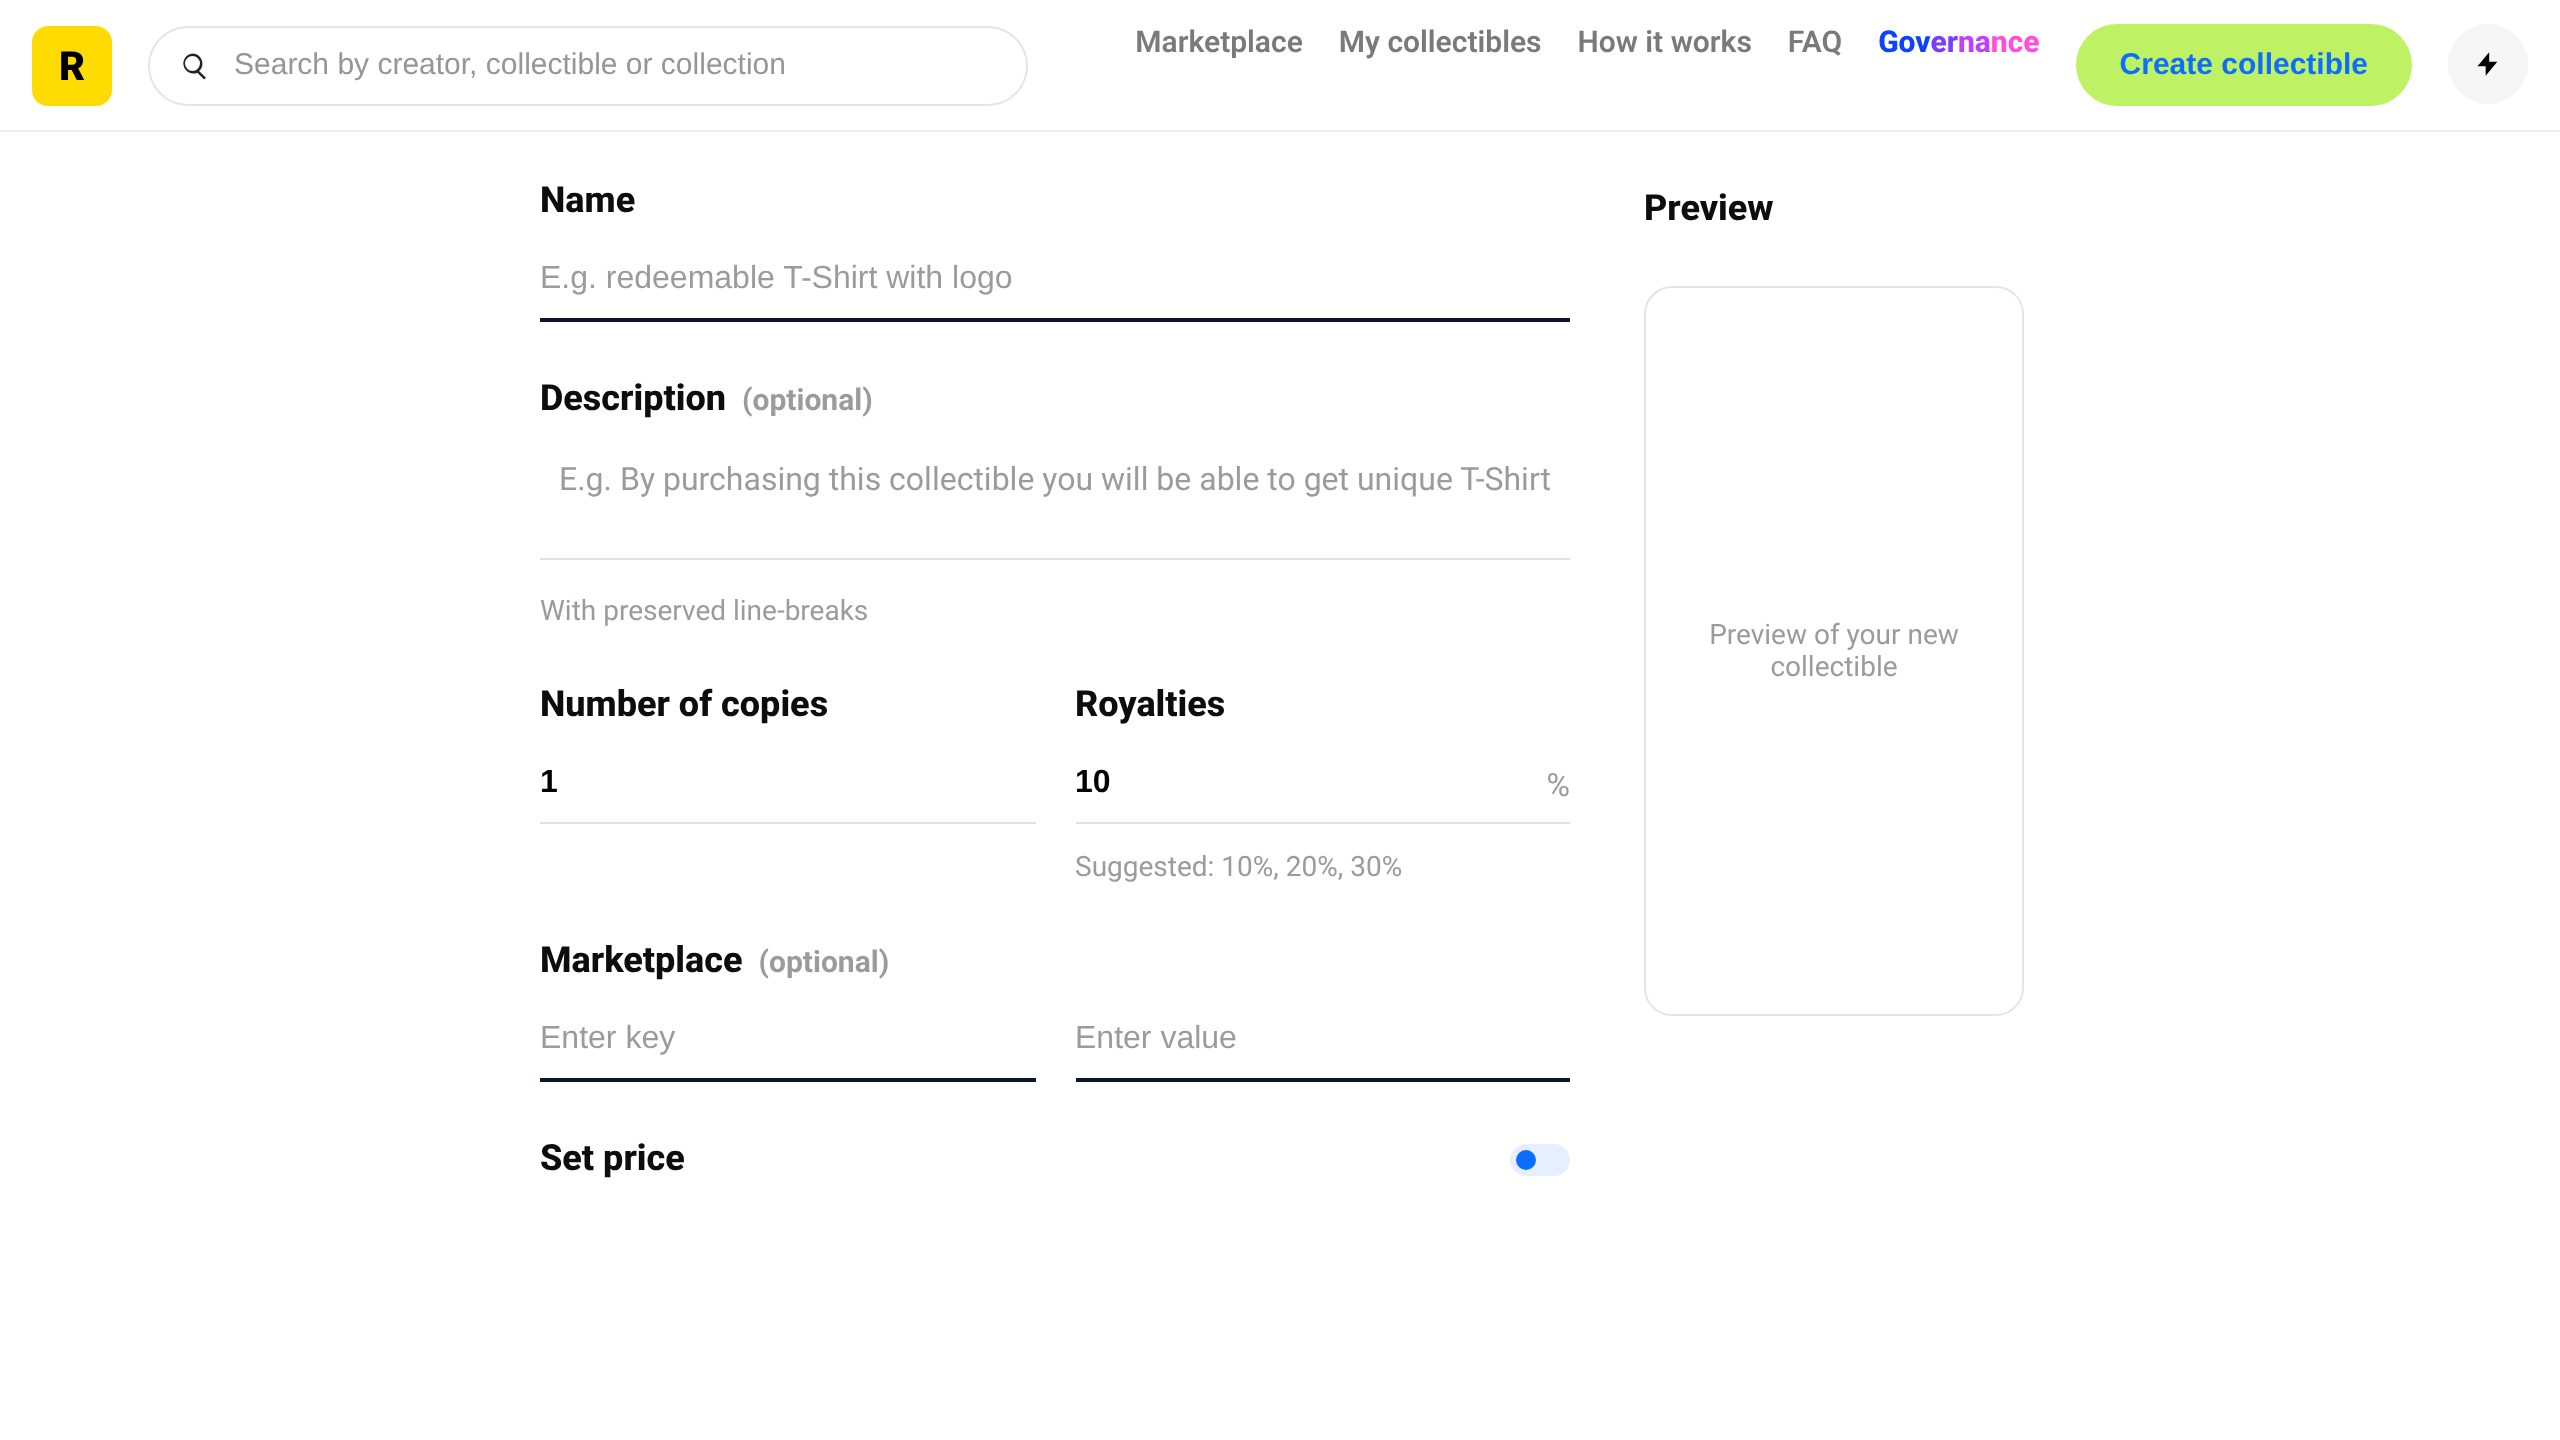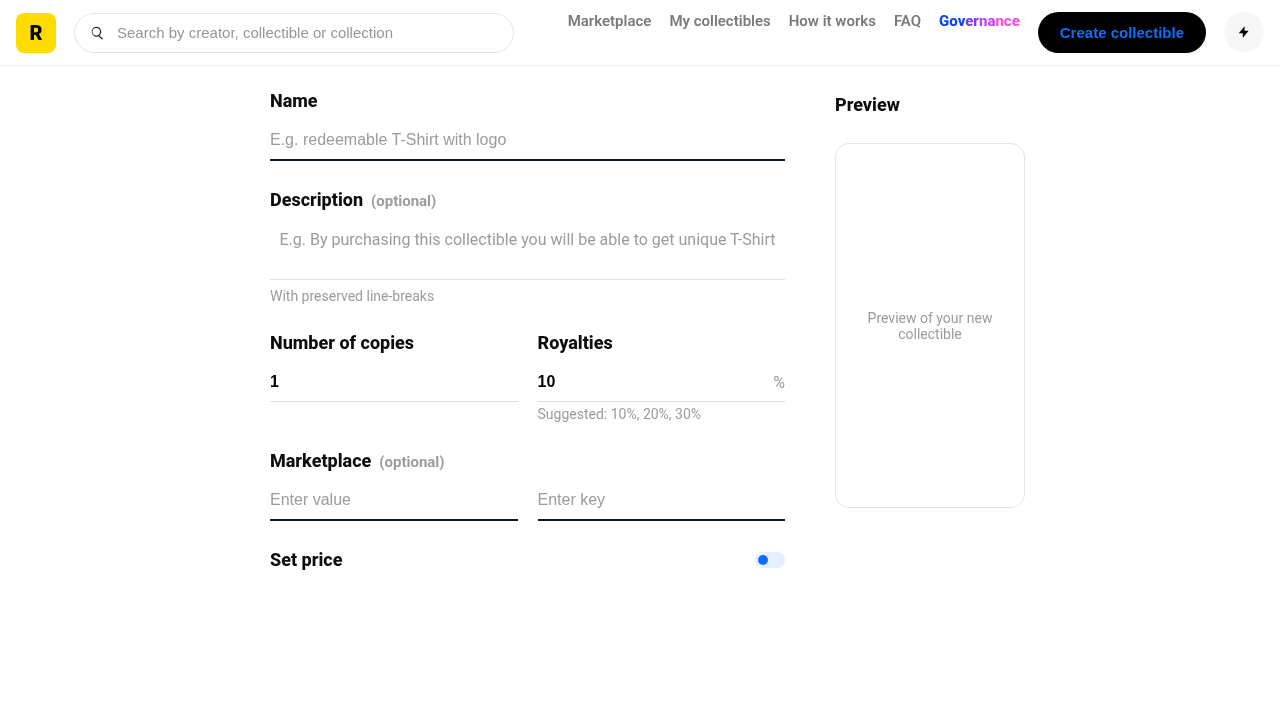--- a/index.html
+++ b/index.html
@@ -69,21 +69,21 @@
   }
   .gov {
     font-weight: 800;
     font-size: 15px;
   }
   .gov .g1 { color: #0d43ff; }
   .gov .g2 { color: #7a3cff; }
   .gov .g3 { color: #c23fff; }
   .gov .g4 { color: #ff4fd8; }
   .create-btn {
-    background: #000000;
+    background: #bef264;
     color: #0d6efd;
     border: none;
     border-radius: 28px;
     padding: 12px 22px;
     font-size: 15px;
     font-weight: 700;
     cursor: pointer;
   }
   .bolt {
     width: 40px;
@@ -92,21 +92,21 @@
     background: #f6f6f6;
     display: flex;
     align-items: center;
     justify-content: center;
     cursor: pointer;
     flex-shrink: 0;
   }
   .main {
     display: flex;
     padding: 24px 0 0 270px;
-    gap: 50px;
+    gap: 37px;
   }
   .form-col { width: 515px; }
   .preview-col { width: 240px; }
   .section { margin-bottom: 28px; }
   .label-row {
     display: flex;
     align-items: baseline;
     gap: 8px;
     margin-bottom: 14px;
   }
@@ -142,21 +142,21 @@
     background: transparent;
     resize: none;
     height: 56px;
     font-family: inherit;
     text-align: center;
   }
   .textarea-input::placeholder { color: #9b9b9b; }
   .hint {
     font-size: 14px;
     color: #9b9b9b;
-    margin-top: 4px;
+    margin-top: 14px;
   }
   .two-col {
     display: flex;
     gap: 20px;
   }
   .two-col > div { flex: 1; }
   .input-with-suffix {
     display: flex;
     align-items: center;
     border-bottom: 1px solid #e0e0e0;
@@ -298,22 +298,22 @@
         <div class="hint">Suggested: 10%, 20%, 30%</div>
       </div>
     </div>
 
     <div class="section">
       <div class="label-row">
         <span class="label">Marketplace</span>
         <span class="optional">(optional)</span>
       </div>
       <div class="two-col">
+        <div><input class="text-input" placeholder="Enter key" style=""></div>
         <div><input class="text-input" placeholder="Enter value" style=""></div>
-        <div><input class="text-input" placeholder="Enter key" style=""></div>
       </div>
     </div>
 
     <div class="section" style="margin-bottom:18px;">
       <div class="toggle-row">
         <span class="label">Set price</span>
         <div class="toggle"></div>
       </div>
     </div>
 

